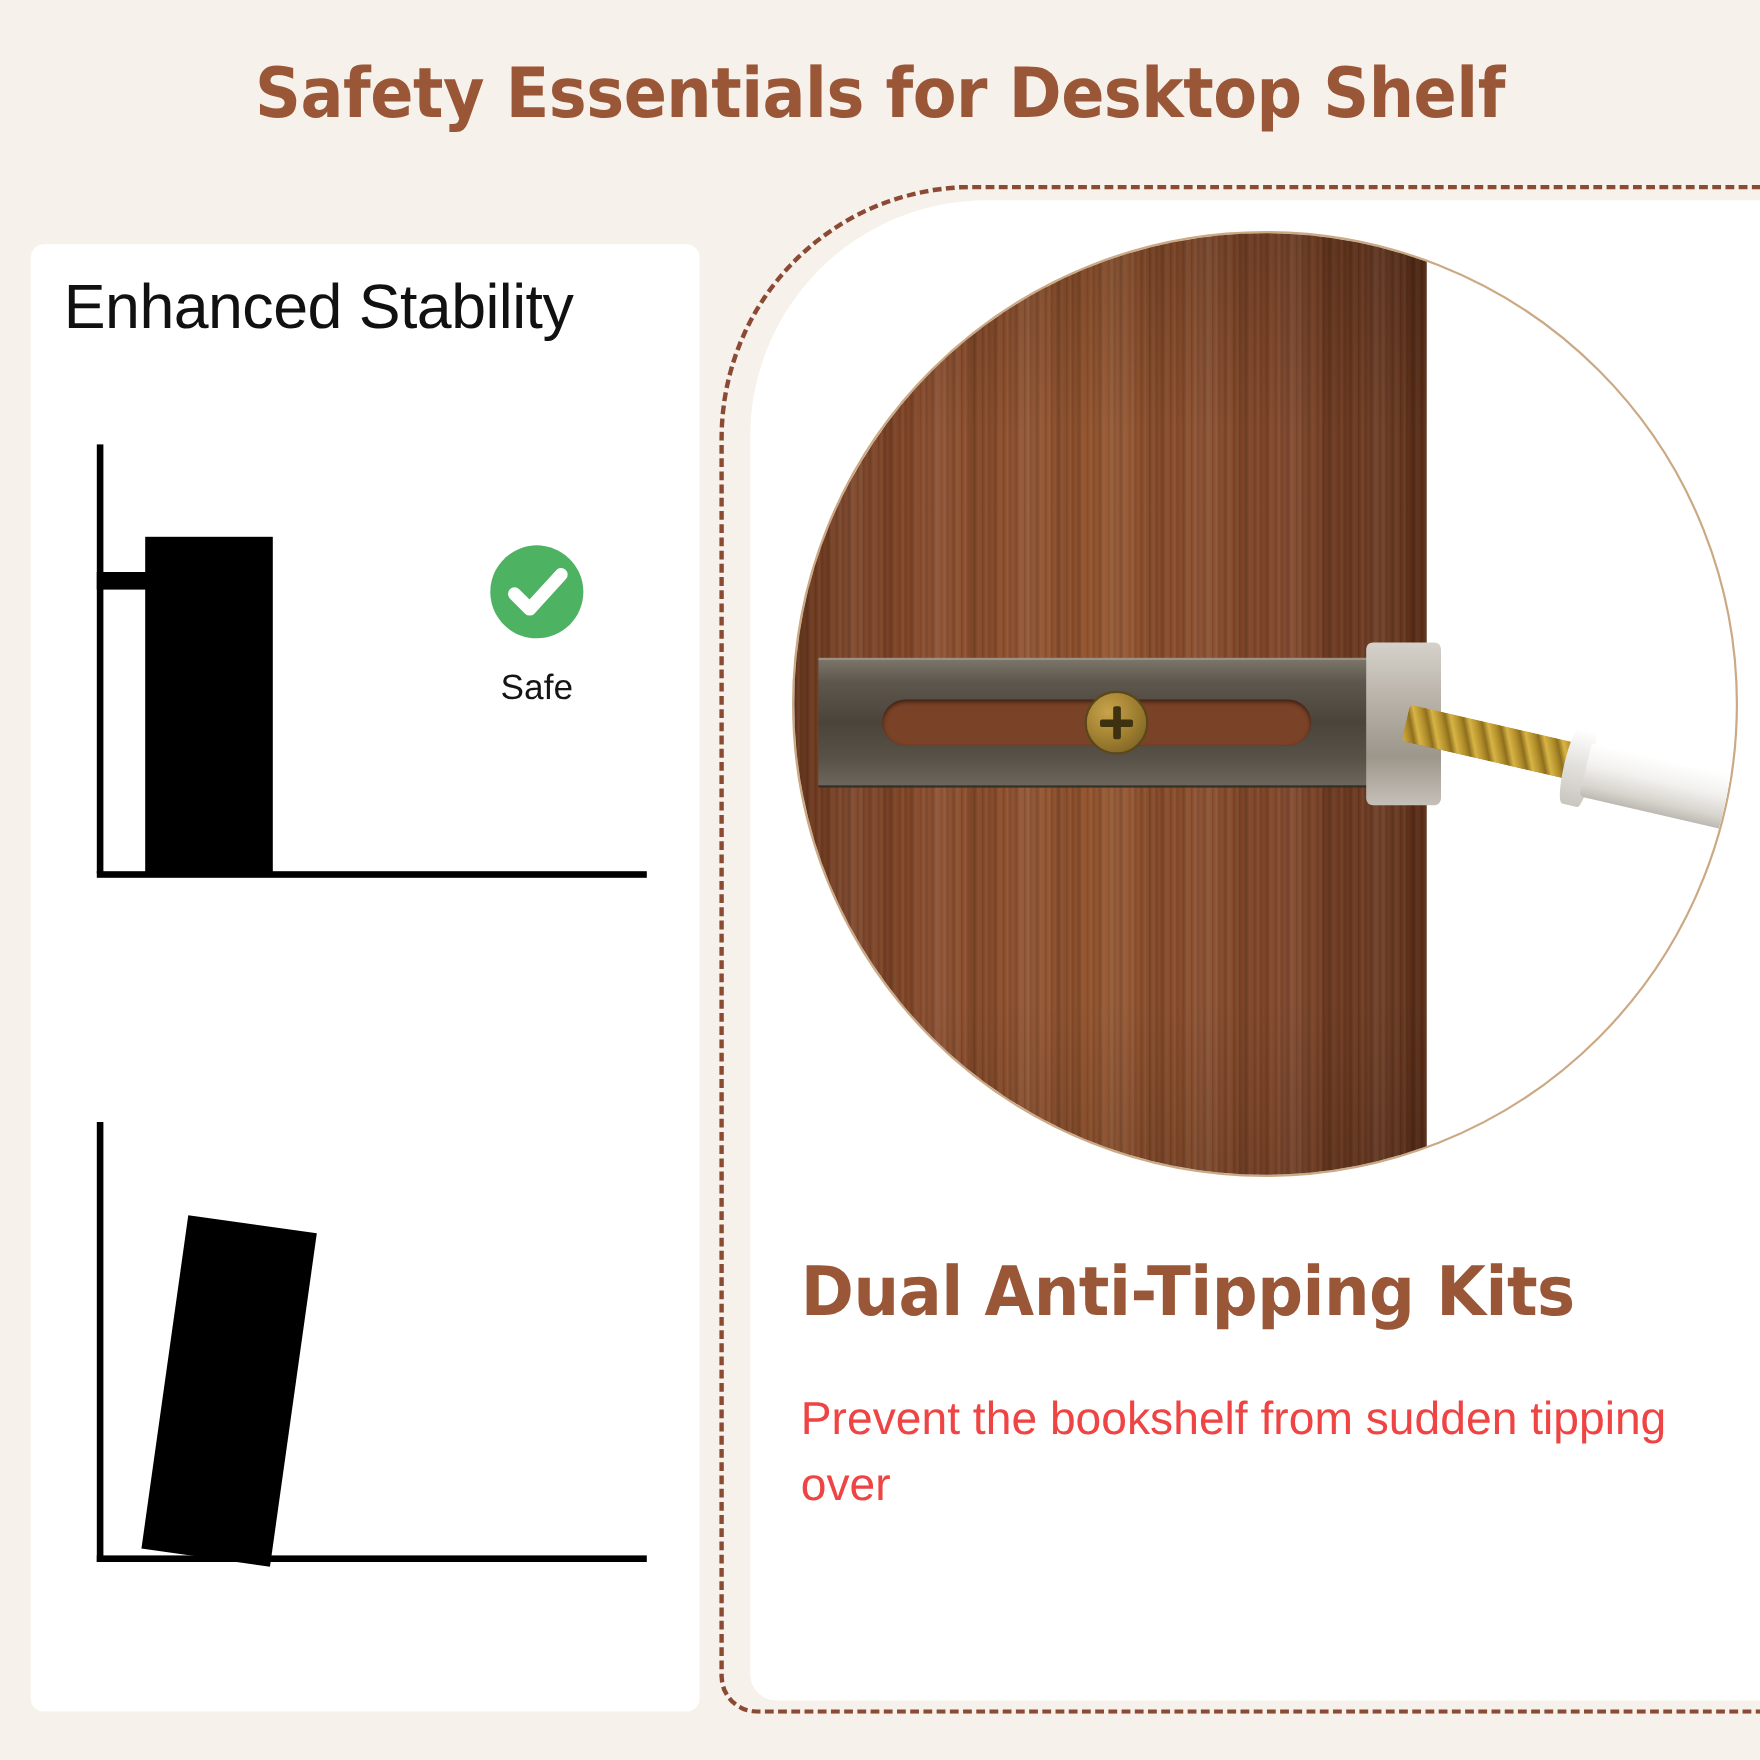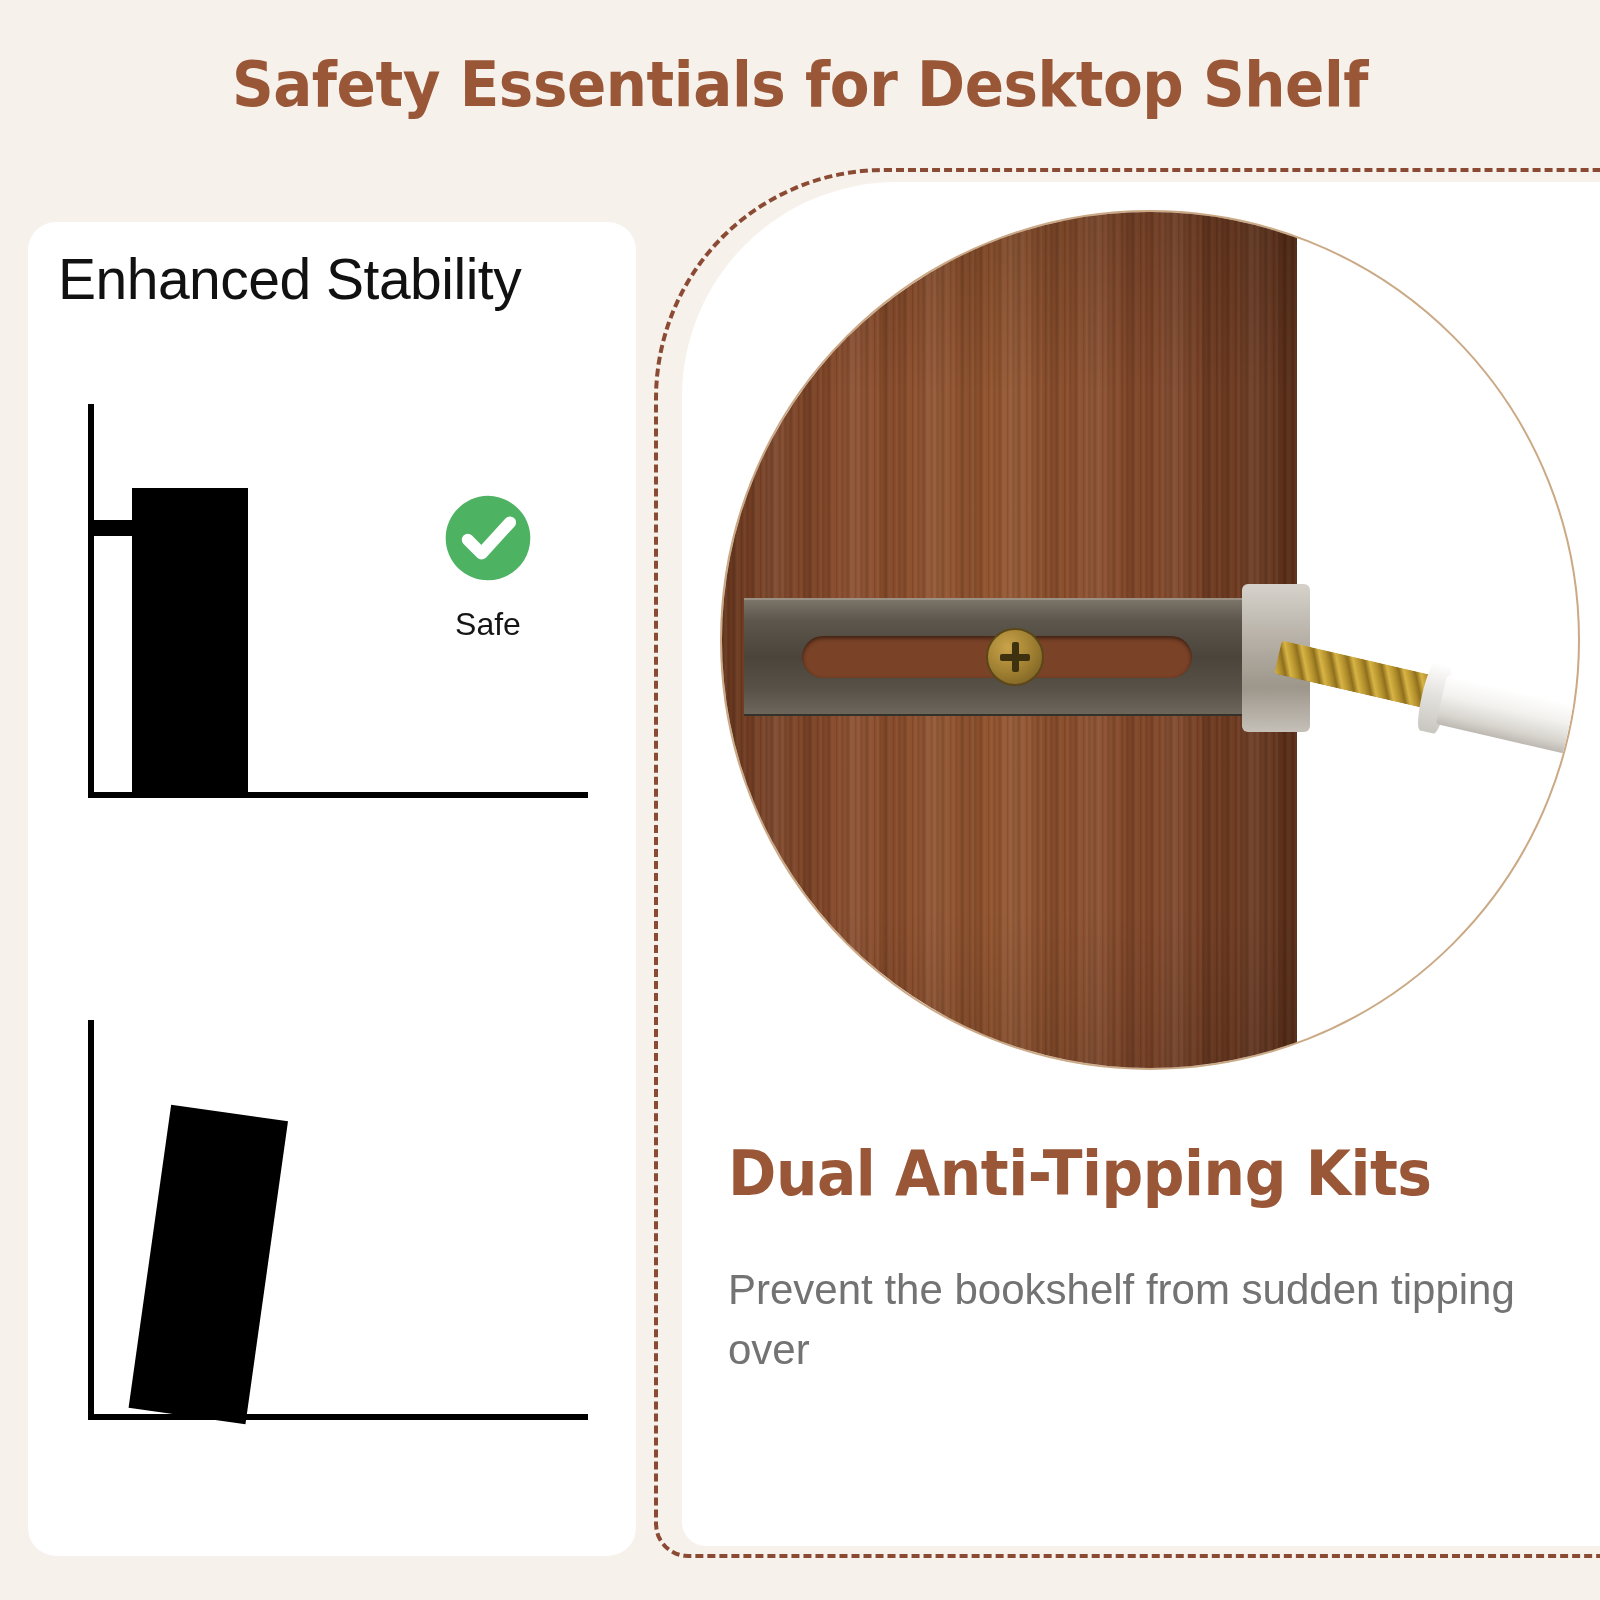--- a/index.html
+++ b/index.html
@@ -41,21 +41,21 @@
   }
 
   
   .left-card {
     position: absolute;
     left: 28px;
     top: 222px;
     width: 608px;
     height: 1334px;
     background: #ffffff;
-    border-radius: 28px;
+    border-radius: 12px;
   }
 
   .left-card-title {
     position: absolute;
     left: 30px;
     top: 24px;
     font-size: 57px;
     color: #111111;
     font-family: "Liberation Sans", sans-serif;
     font-weight: normal;
@@ -298,21 +298,21 @@
     transform-origin: left top;
   }
   .right-body {
     position: absolute;
     left: 46px;
     top: 1078px;
     width: 810px;
     font-family: "Liberation Sans", sans-serif;
     font-size: 42px;
     line-height: 1.42;
-    color: #737373;
+    color: #ef4444;
   }
 </style>
 </head>
 <body>
 
 <div id="page">
 
   <div class="page-title">Safety Essentials for Desktop Shelf</div>
 
   <div class="left-card">

